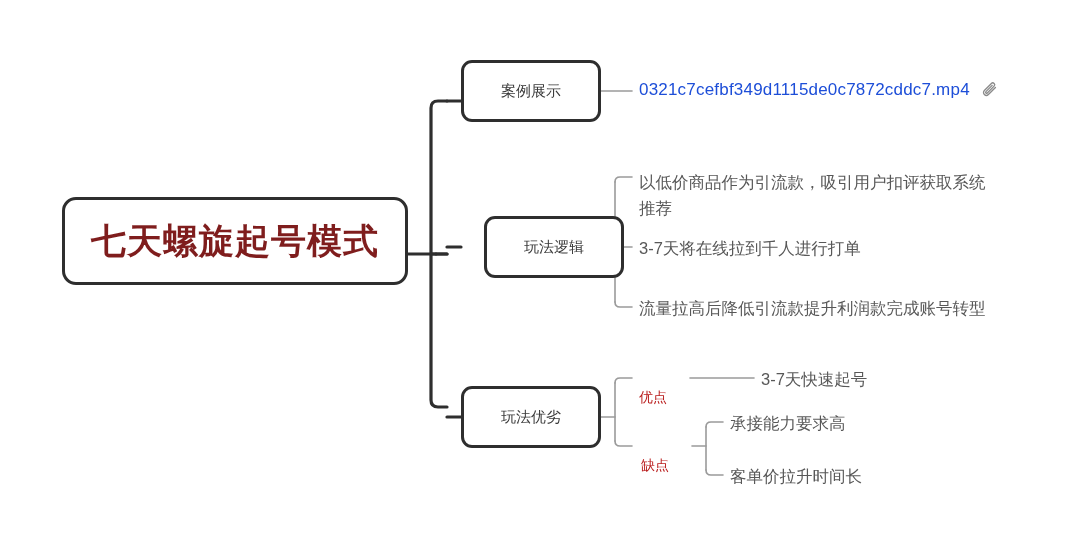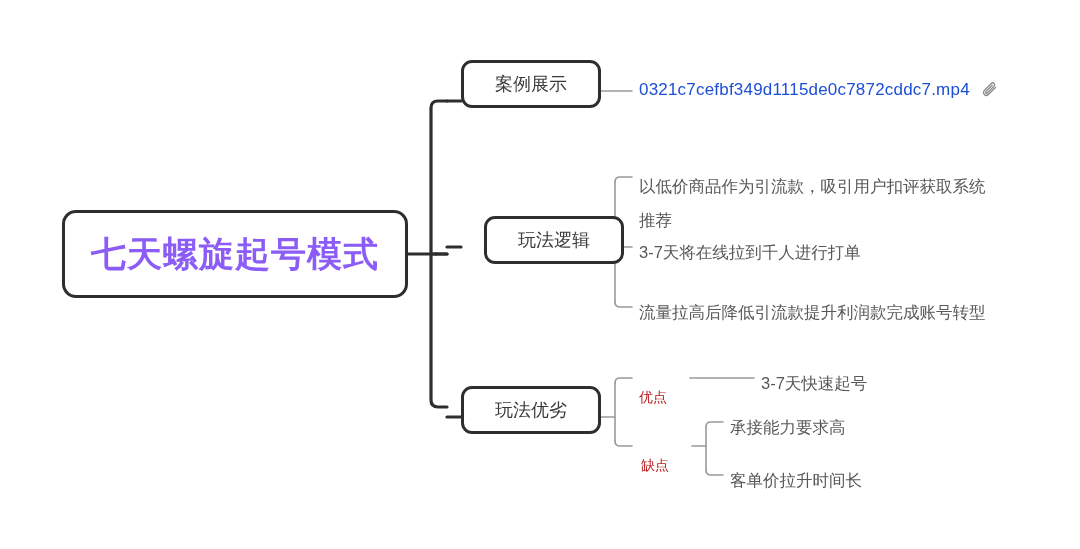--- a/index.html
+++ b/index.html
@@ -17,38 +17,38 @@
     position:absolute;
     background:#ffffff;
     border:3px solid #2e2e2e;
     border-radius:11px;
     display:flex;align-items:center;justify-content:center;
     box-sizing:border-box;
     color:#333333;
     z-index:3;
   }
   .root{
-    left:62px;top:210px;width:346px;height:88px;
+    left:62px;top:197px;width:346px;height:88px;
     border-radius:14px;
     font-size:35px;font-weight:bold;letter-spacing:1px;
-    color:#8b5cf6;
+    color:#7f1d1d;
   }
   .branch{
-    width:140px;height:48px;
-    font-size:18px;
+    width:140px;height:62px;
+    font-size:15px;
     color:#3a3a3a;
   }
   #branch-0{left:461px;top:60px;}
   #branch-1{left:461px;top:216px;margin-left:23px;}
   #branch-2{left:461px;top:386px;}
 
   .leaf{
     position:absolute;
     font-size:16.5px;
-    line-height:34px;
+    line-height:26px;
     color:#585858;
     z-index:3;
     white-space:nowrap;
   }
   .leaf.wrap{white-space:normal;width:360px;}
 
   .attach-row{
     position:absolute;
     display:flex;align-items:center;gap:10px;
     font-size:17px;color:#1d4ed8;

